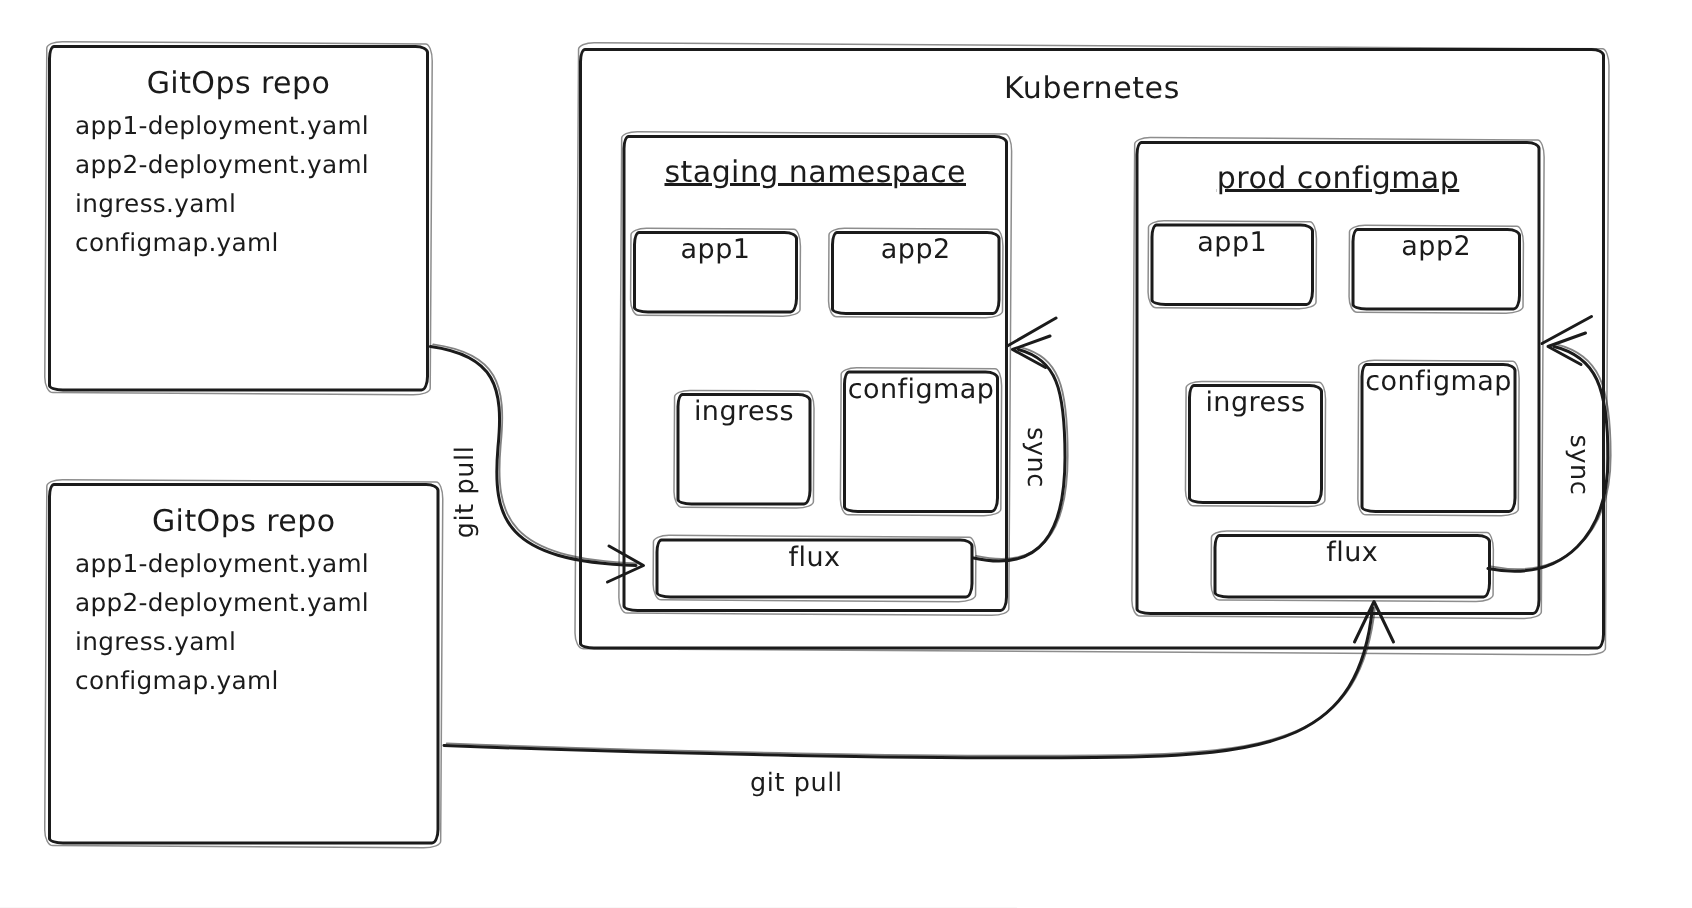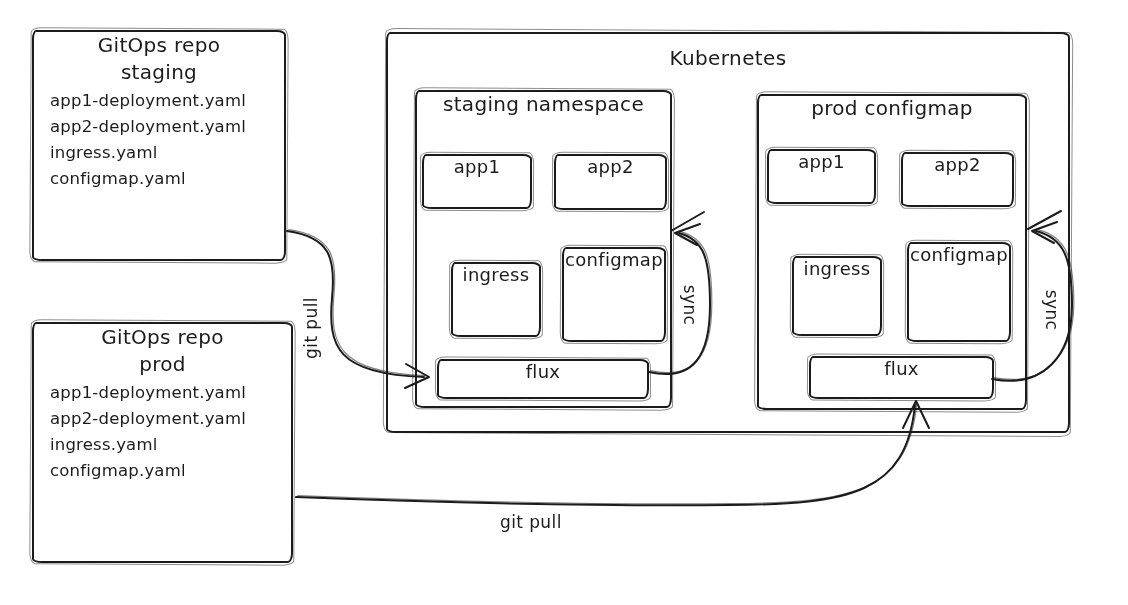--- a/index.html
+++ b/index.html
@@ -19,30 +19,30 @@
     border-radius:4px 9px 5px 10px / 9px 5px 10px 4px;
     z-index:1;
   }
   .sketch-box::before{
     content:"";position:absolute;inset:-4px;pointer-events:none;
     border:1.5px solid var(--ink);opacity:.5;
     border-radius:11px 5px 12px 6px / 5px 12px 5px 11px;
     transform:rotate(.35deg);
   }
   .repo-title{
-    text-align:center;font-size:20px;line-height:27px;
+    margin-top:10px;text-align:center;font-size:20px;line-height:27px;
     letter-spacing:.3px;
   }
   .repo-files{
     margin-top:2px;padding-left:16px;font-size:16.5px;line-height:26px;
     letter-spacing:.2px;
   }
   .box-label{
     position:absolute;left:0;right:0;top:0;text-align:center;font-size:20px;
-    letter-spacing:.3px;
+    padding-top:10px;letter-spacing:.3px;text-decoration:underline;
   }
   .k8s-label{
     position:absolute;left:0;right:0;top:12px;text-align:center;font-size:20px;
     letter-spacing:.4px;
   }
   .node{
     display:flex;justify-content:center;
     font-size:18px;letter-spacing:.3px;
   }
   .edge-label{
@@ -59,34 +59,32 @@
   svg.wires g.echo path{stroke-width:1.2;opacity:.55;}
 </style>
 </head>
 <body>
 
 <div class="canvas">
 
   <div class="sketch-box" style="left:32px;top:30px;width:254px;height:231px;">
     <div class="repo-title">
       <div>GitOps repo</div>
-      <div>staging</div>
     </div>
     <div class="repo-files">
       <div>app1-deployment.yaml</div>
       <div>app2-deployment.yaml</div>
       <div>ingress.yaml</div>
       <div>configmap.yaml</div>
     </div>
   </div>
 
   <div class="sketch-box" style="left:32px;top:322px;width:261px;height:241px;">
     <div class="repo-title">
       <div>GitOps repo</div>
-      <div>prod</div>
     </div>
     <div class="repo-files">
       <div>app1-deployment.yaml</div>
       <div>app2-deployment.yaml</div>
       <div>ingress.yaml</div>
       <div>configmap.yaml</div>
     </div>
   </div>
 
   <div class="sketch-box" style="left:386px;top:32px;width:684px;height:401px;">

